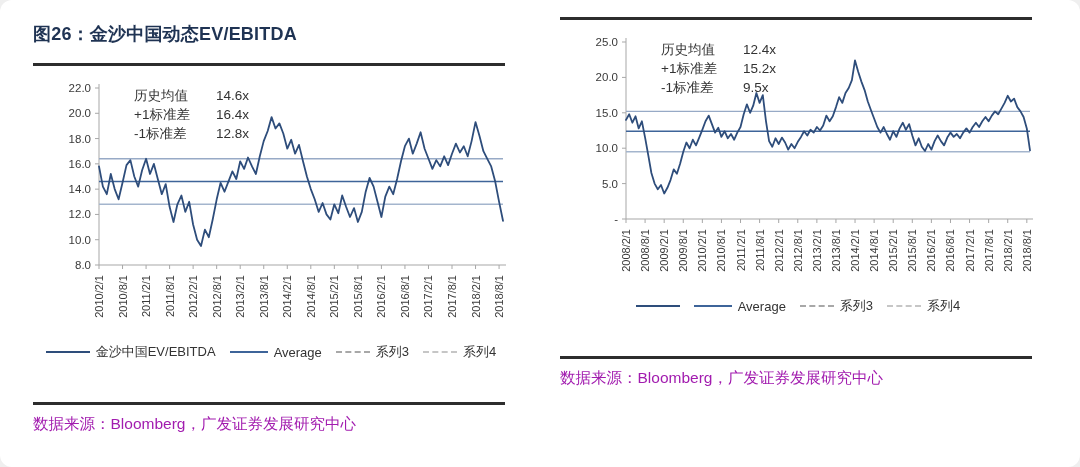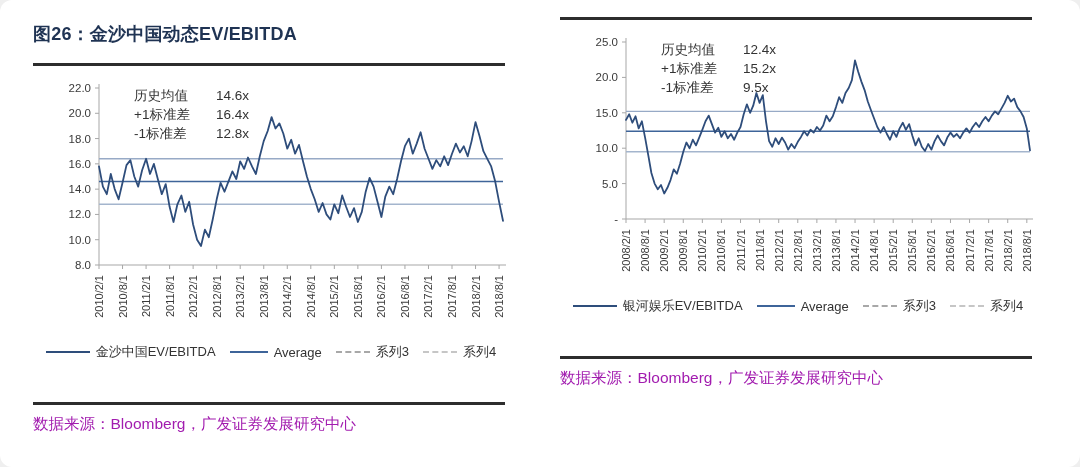--- a/index.html
+++ b/index.html
@@ -227,21 +227,20 @@
           <div class="annot-row">
             <span class="annot-label">-1标准差</span>
             <span class="annot-value">9.5x</span>
           </div>
         </div>
       </div>
 
       <div class="legend">
         <span class="legend-item">
           <span class="lm lm-series"></span>
-          <span>银河娱乐EV/EBITDA</span>
         </span>
         <span class="legend-item">
           <span class="lm lm-average"></span>
           <span>Average</span>
         </span>
         <span class="legend-item">
           <span class="lm lm-s3"></span>
           <span>系列3</span>
         </span>
         <span class="legend-item">

